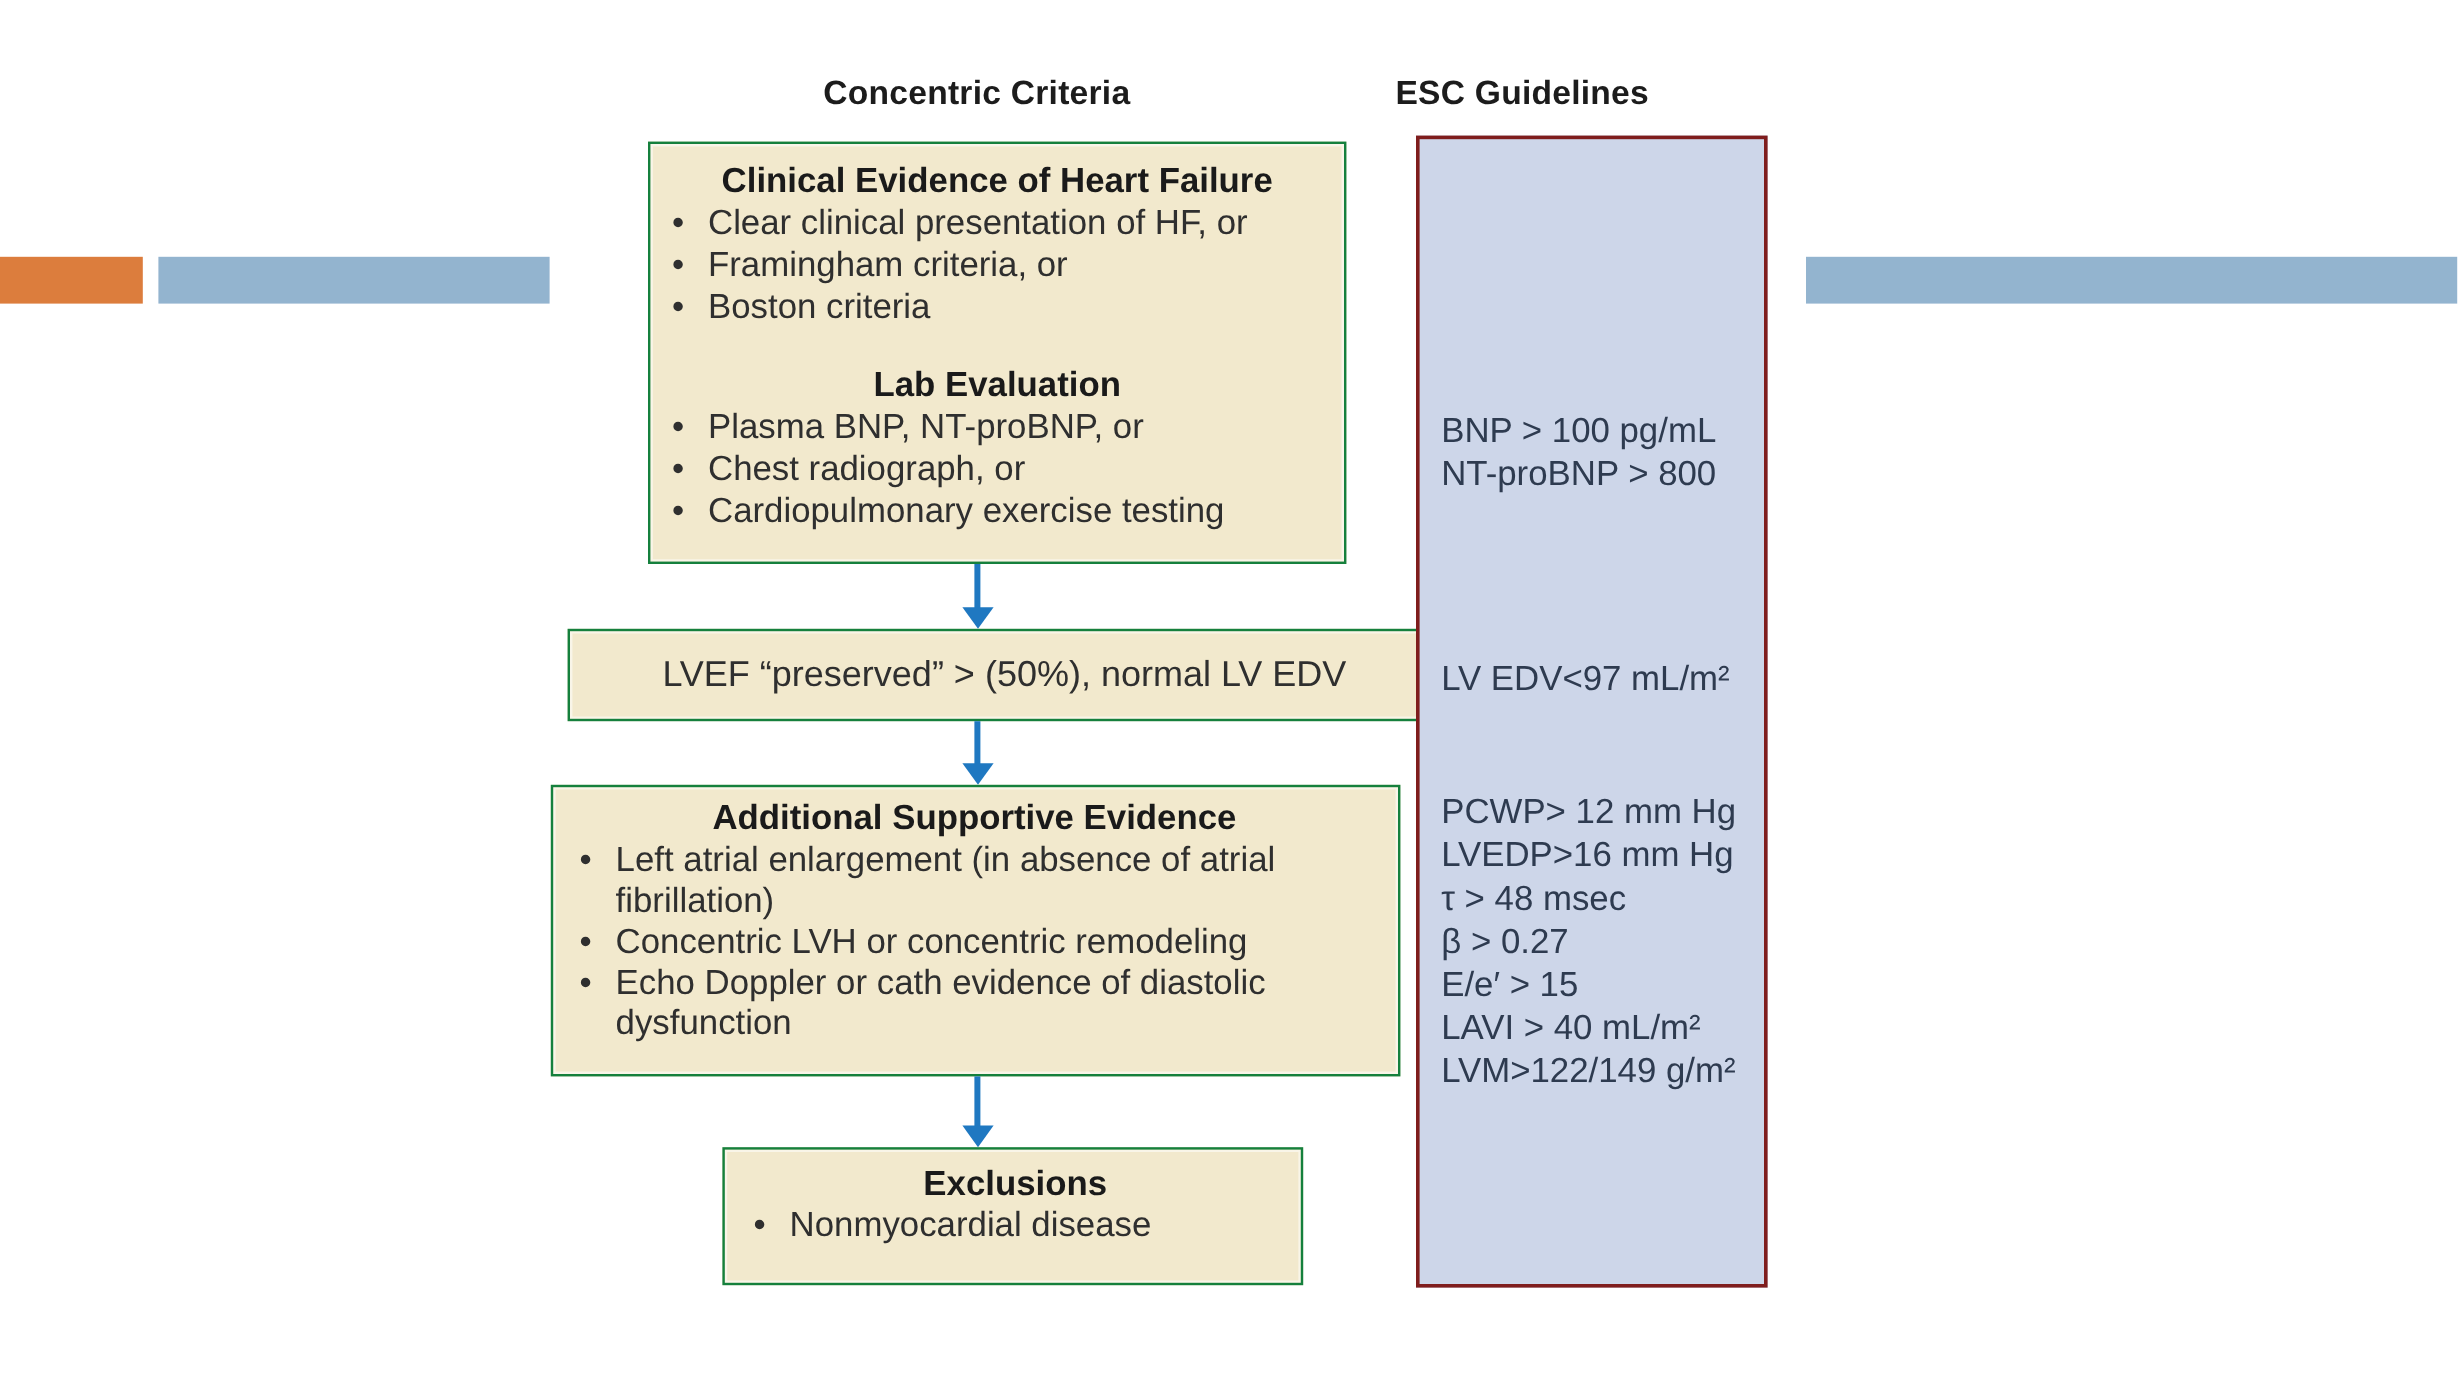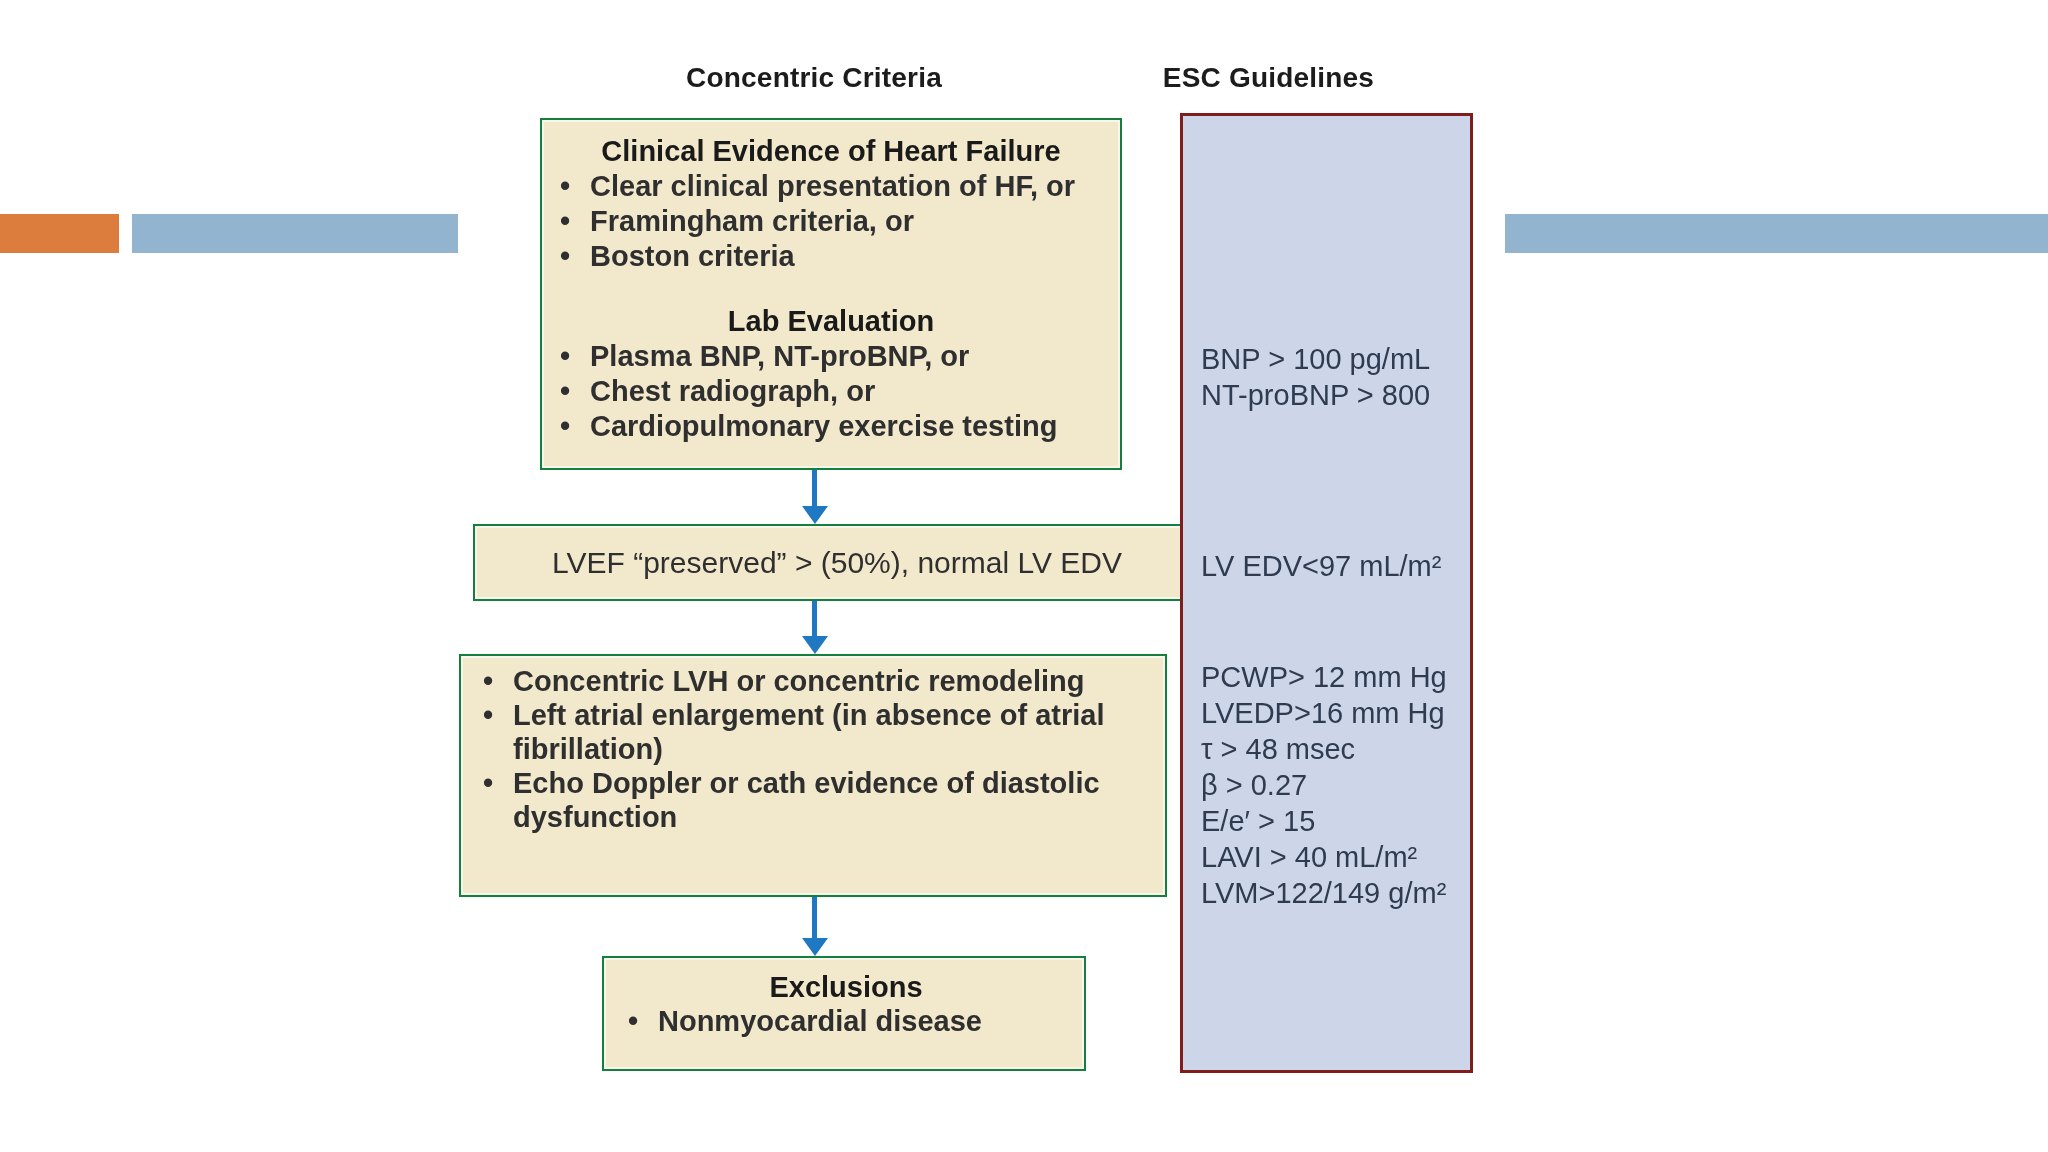--- a/index.html
+++ b/index.html
@@ -19,21 +19,21 @@
   .col-header.right{left:1122px;width:293px;}
 
   
   .flow-box{
     position:absolute;box-sizing:border-box;
     background:#f2e9cd;border:2px solid #15803d;
     box-shadow:inset 0 0 0 2px rgba(255,255,255,0.55);
     font-size:29px;line-height:35px;color:#2f2f2f;
   }
   .flow-box .box-heading{font-weight:bold;text-align:center;color:#1a1a1a;}
-  .flow-box ul{margin:0;padding:0 6px 0 10px;list-style:none;font-weight:bold;}
+  .flow-box ul{margin:0;padding:0 6px 0 10px;list-style:none;}
   .flow-box li{padding-left:30px;}
   .flow-box li::before{content:"\2022";display:inline-block;width:30px;margin-left:-30px;}
   #box-clinical{left:540px;top:118px;width:582px;height:352px;padding:14px 8px 0 8px;}
   #box-clinical .section-gap{height:30px;}
   #box-lvef{left:473px;top:524px;width:728px;height:77px;display:flex;align-items:center;justify-content:center;font-size:30px;}
   #box-supportive{left:459px;top:654px;width:708px;height:243px;padding:8px 14px 0 12px;line-height:34px;}
   #box-supportive .box-heading{line-height:36px;}
   #box-exclusions{left:602px;top:956px;width:484px;height:115px;padding:12px 10px 0 14px;line-height:34px;}
 
   
@@ -91,23 +91,24 @@
   <div class="flow-box" id="box-lvef">
     <span>LVEF “preserved” &gt; (50%), normal LV EDV</span>
   </div>
 
   <div class="flow-arrow" id="arrow-2">
     <div class="stem"></div>
     <div class="head"></div>
   </div>
 
   <div class="flow-box" id="box-supportive">
+    <div class="box-heading">Additional Supportive Evidence</div>
     <ul>
+      <li>Left atrial enlargement (in absence of atrial fibrillation)</li>
       <li>Concentric LVH or concentric remodeling</li>
-      <li>Left atrial enlargement (in absence of atrial fibrillation)</li>
       <li>Echo Doppler or cath evidence of diastolic dysfunction</li>
     </ul>
   </div>
 
   <div class="flow-arrow" id="arrow-3">
     <div class="stem"></div>
     <div class="head"></div>
   </div>
 
   <div class="flow-box" id="box-exclusions">

